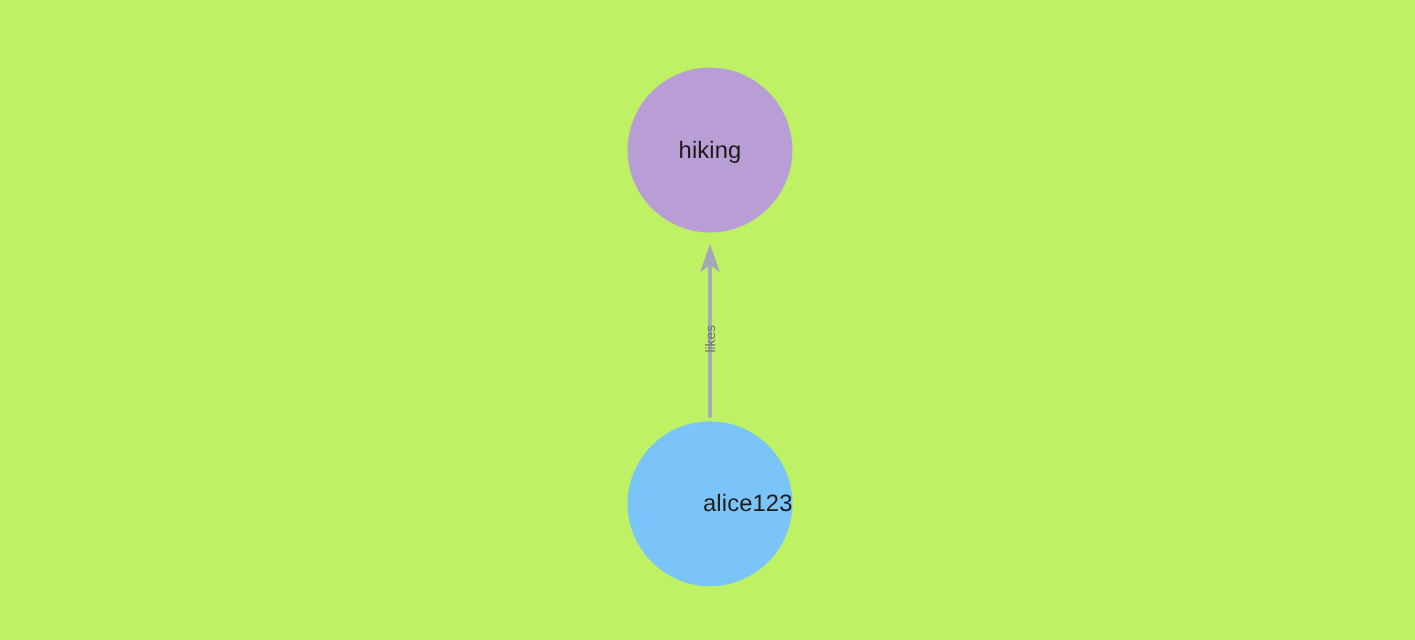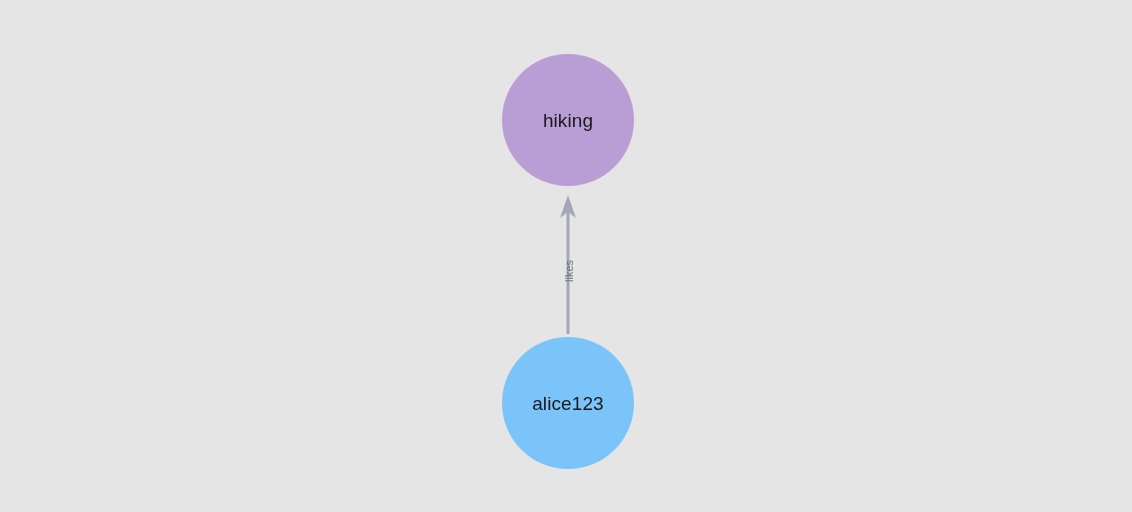--- a/index.html
+++ b/index.html
@@ -9,21 +9,21 @@
   body {
     width: 1132px;
     height: 512px;
     overflow: hidden;
     font-family: "Liberation Sans", sans-serif;
   }
   #graph-canvas {
     position: relative;
     width: 1132px;
     height: 512px;
-    background: #e5e5e5;
+    background: #bef264;
   }
   .graph-svg {
     position: absolute;
     left: 0;
     top: 0;
     width: 1132px;
     height: 512px;
     display: block;
   }
   .node-circle {
@@ -50,20 +50,21 @@
     width: 132px;
     height: 132px;
     background: #b99ed6;
   }
   #node-alice123 {
     left: 502px;
     top: 337px;
     width: 132px;
     height: 132px;
     background: #7bc4fa;
+    justify-content: flex-end;
   }
   .edge-label {
     position: absolute;
     left: 552px;
     top: 248px;
     width: 12px;
     height: 34px;
     color: #6a7078;
     font-family: "Liberation Sans", sans-serif;
     font-size: 11px;

